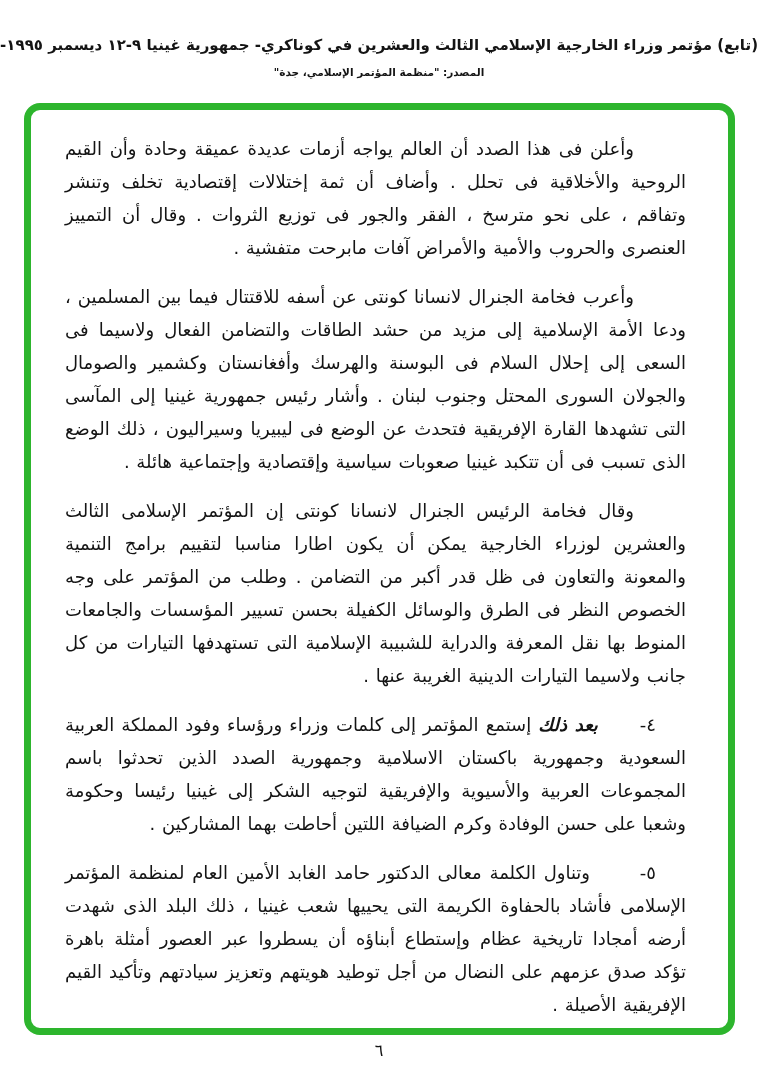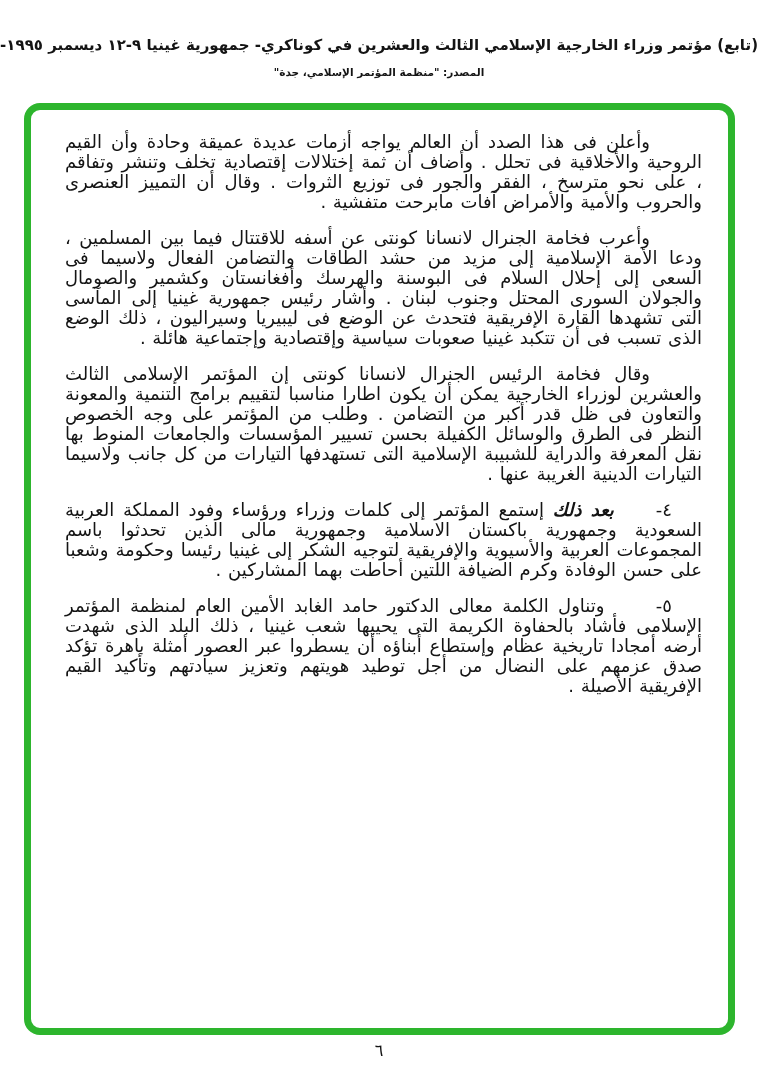--- a/index.html
+++ b/index.html
@@ -33,23 +33,23 @@
   .content-frame {
     position: absolute;
     left: 24px; top: 103px;
     width: 711px; height: 932px;
     box-sizing: border-box;
     border: 7px solid #2db52d;
     border-radius: 16px;
     padding: 22px 26px 12px 34px;
   }
   .para {
-    margin: 0 0 16px 0;
+    margin: 0 16px 16px 0;
     font-size: 18px;
-    line-height: 20px;
+    line-height: 33px;
     text-align: justify;
     text-indent: 52px;
     word-spacing: 1px;
   }
   .para.numbered { text-indent: 30px; }
   .item-number { margin-left: 42px; }
   .item-number:empty { margin-left: 0; }
   .lead-bold { font-weight: bold; font-style: italic; }
   .page-number {
     position: absolute;
@@ -75,21 +75,21 @@
 
   <p class="para"><span class="item-number"></span><span class="lead-bold"></span>
     <span>وأعرب فخامة الجنرال لانسانا كونتى عن أسفه للاقتتال فيما بين المسلمين ، ودعا الأمة الإسلامية إلى مزيد من حشد الطاقات والتضامن الفعال ولاسيما فى السعى إلى إحلال السلام فى البوسنة والهرسك وأفغانستان وكشمير والصومال والجولان السورى المحتل وجنوب لبنان . وأشار رئيس جمهورية غينيا إلى المآسى التى تشهدها القارة الإفريقية فتحدث عن الوضع فى ليبيريا وسيراليون ، ذلك الوضع الذى تسبب فى أن تتكبد غينيا صعوبات سياسية وإقتصادية وإجتماعية هائلة .</span>
   </p>
 
   <p class="para"><span class="item-number"></span><span class="lead-bold"></span>
     <span>وقال فخامة الرئيس الجنرال لانسانا كونتى إن المؤتمر الإسلامى الثالث والعشرين لوزراء الخارجية يمكن أن يكون اطارا مناسبا لتقييم برامج التنمية والمعونة والتعاون فى ظل قدر أكبر من التضامن . وطلب من المؤتمر على وجه الخصوص النظر فى الطرق والوسائل الكفيلة بحسن تسيير المؤسسات والجامعات المنوط بها نقل المعرفة والدراية للشبيبة الإسلامية التى تستهدفها التيارات من كل جانب ولاسيما التيارات الدينية الغريبة عنها .</span>
   </p>
 
   <p class="para numbered"><span class="item-number">٤-</span><span class="lead-bold">بعد ذلك</span>
-    <span>إستمع المؤتمر إلى كلمات وزراء ورؤساء وفود المملكة العربية السعودية وجمهورية باكستان الاسلامية وجمهورية مالى الذين تحدثوا باسم المجموعات العربية والأسيوية والإفريقية لتوجيه الشكر إلى غينيا رئيسا وحكومة وشعبا على حسن الوفادة وكرم الضيافة اللتين أحاطت بهما المشاركين .</span>
+    <span>إستمع المؤتمر إلى كلمات وزراء ورؤساء وفود المملكة العربية السعودية وجمهورية باكستان الاسلامية وجمهورية الصدد الذين تحدثوا باسم المجموعات العربية والأسيوية والإفريقية لتوجيه الشكر إلى غينيا رئيسا وحكومة وشعبا على حسن الوفادة وكرم الضيافة اللتين أحاطت بهما المشاركين .</span>
   </p>
 
   <p class="para numbered"><span class="item-number">٥-</span><span class="lead-bold"></span>
     <span>وتناول الكلمة معالى الدكتور حامد الغابد الأمين العام لمنظمة المؤتمر الإسلامى فأشاد بالحفاوة الكريمة التى يحييها شعب غينيا ، ذلك البلد الذى شهدت أرضه أمجادا تاريخية عظام وإستطاع أبناؤه أن يسطروا عبر العصور أمثلة باهرة تؤكد صدق عزمهم على النضال من أجل توطيد هويتهم وتعزيز سيادتهم وتأكيد القيم الإفريقية الأصيلة .</span>
   </p>
 
 </div>
 
 <div class="page-number">٦</div>
 

